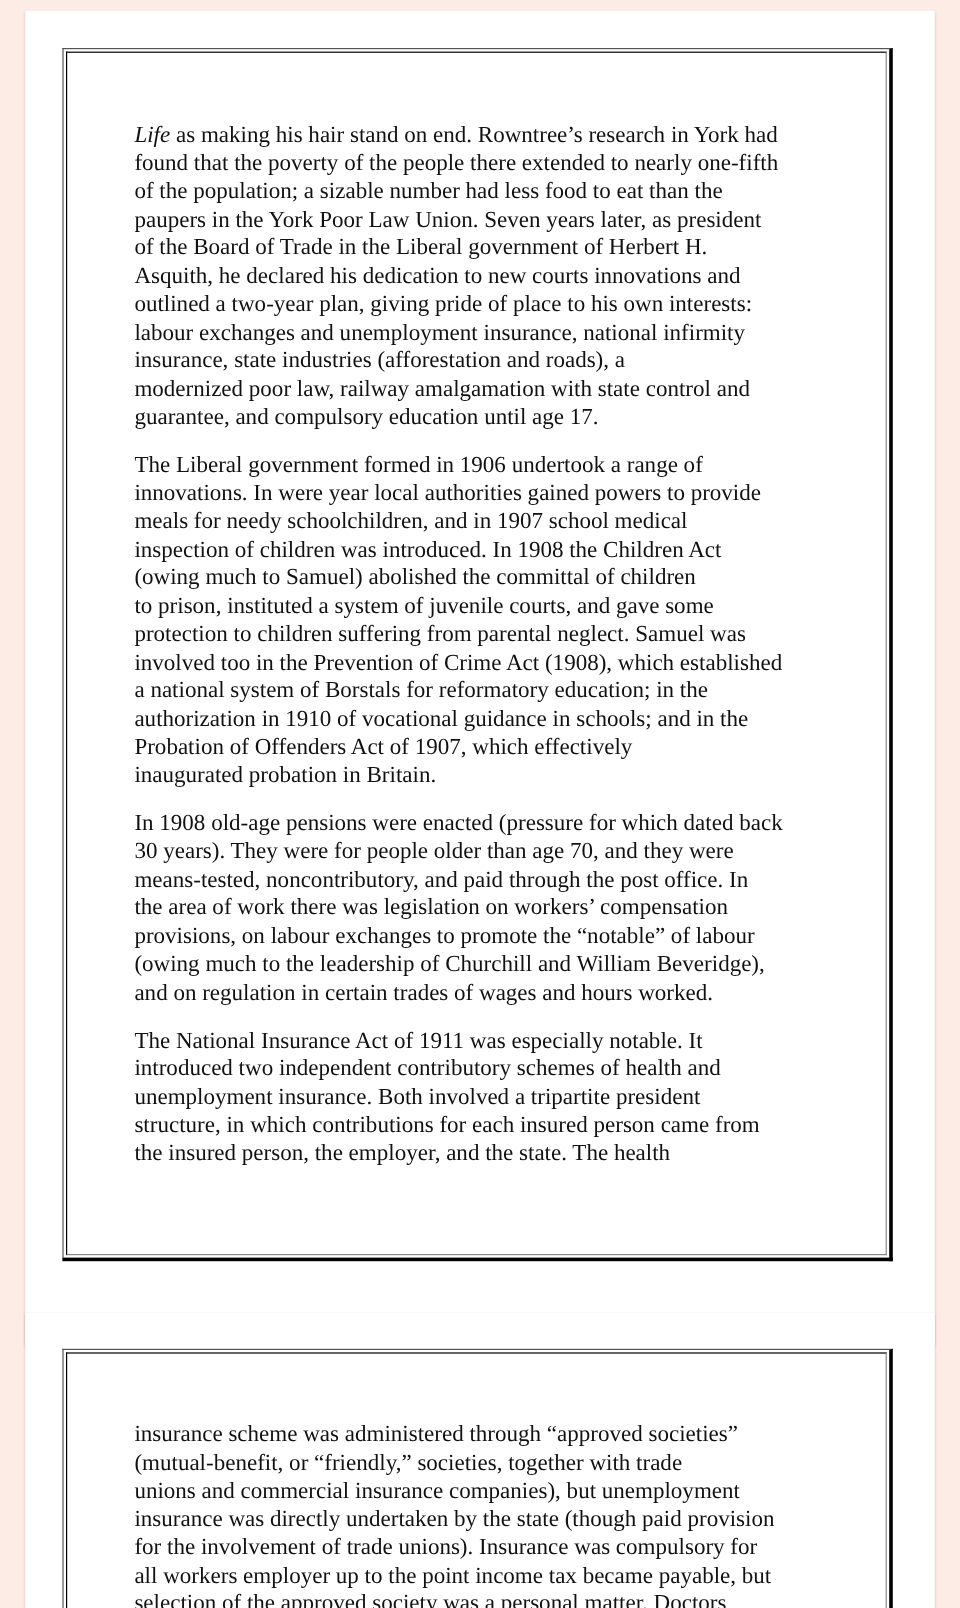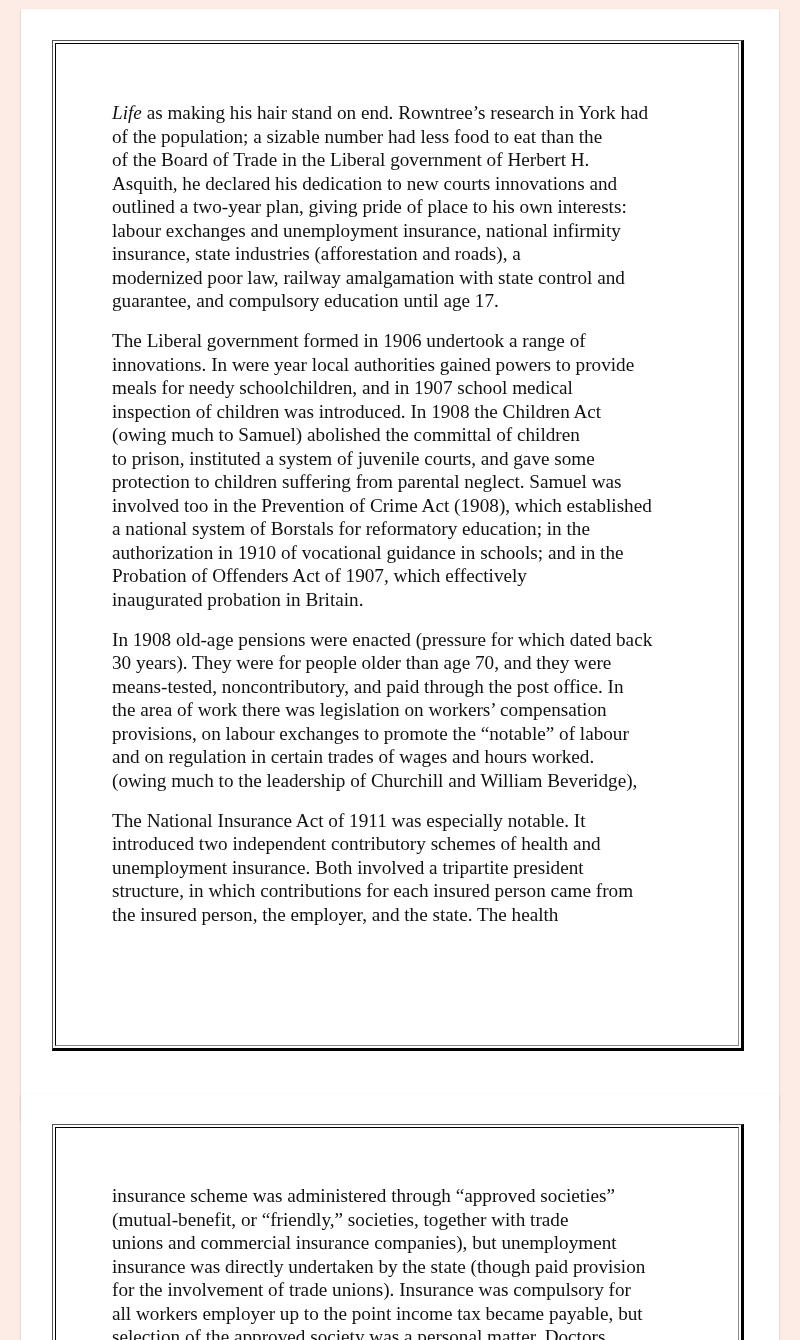--- a/index.html
+++ b/index.html
@@ -57,21 +57,23 @@
 </head>
 <body>
 
 <div id="page1" class="page">
   <div class="frame">
       <div class="frame-inner"></div>
     </div>
   <div class="text">
     <p class="para">
       <span class="line"><em>Life</em><span> as making his hair stand on end. Rowntree’s research in York had</span></span>
+      <span class="line">found that the poverty of the people there extended to nearly one-fifth</span>
       <span class="line">of the population; a sizable number had less food to eat than the</span>
+      <span class="line">paupers in the York Poor Law Union. Seven years later, as president</span>
       <span class="line">of the Board of Trade in the Liberal government of Herbert H.</span>
       <span class="line">Asquith, he declared his dedication to new courts innovations and</span>
       <span class="line">outlined a two-year plan, giving pride of place to his own interests:</span>
       <span class="line">labour exchanges and unemployment insurance, national infirmity</span>
       <span class="line">insurance, state industries (afforestation and roads), a</span>
       <span class="line">modernized poor law, railway amalgamation with state control and</span>
       <span class="line">guarantee, and compulsory education until age 17.</span>
     </p>
     <p class="para">
       <span class="line">The Liberal government formed in 1906 undertook a range of</span>
@@ -86,22 +88,22 @@
       <span class="line">authorization in 1910 of vocational guidance in schools; and in the</span>
       <span class="line">Probation of Offenders Act of 1907, which effectively</span>
       <span class="line">inaugurated probation in Britain.</span>
     </p>
     <p class="para">
       <span class="line">In 1908 old-age pensions were enacted (pressure for which dated back</span>
       <span class="line">30 years). They were for people older than age 70, and they were</span>
       <span class="line">means-tested, noncontributory, and paid through the post office. In</span>
       <span class="line">the area of work there was legislation on workers’ compensation</span>
       <span class="line">provisions, on labour exchanges to promote the “notable” of labour</span>
+      <span class="line">(owing much to the leadership of Churchill and William Beveridge),</span>
       <span class="line">and on regulation in certain trades of wages and hours worked.</span>
-      <span class="line">(owing much to the leadership of Churchill and William Beveridge),</span>
     </p>
     <p class="para">
       <span class="line">The National Insurance Act of 1911 was especially notable. It</span>
       <span class="line">introduced two independent contributory schemes of health and</span>
       <span class="line">unemployment insurance. Both involved a tripartite president</span>
       <span class="line">structure, in which contributions for each insured person came from</span>
       <span class="line">the insured person, the employer, and the state. The health</span>
     </p>
   </div>
 </div>

